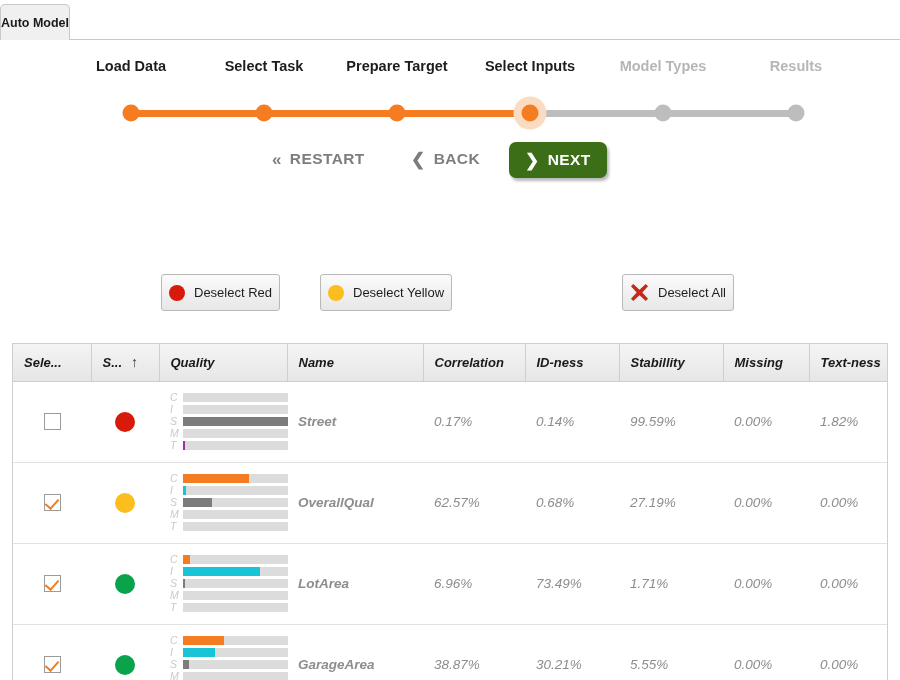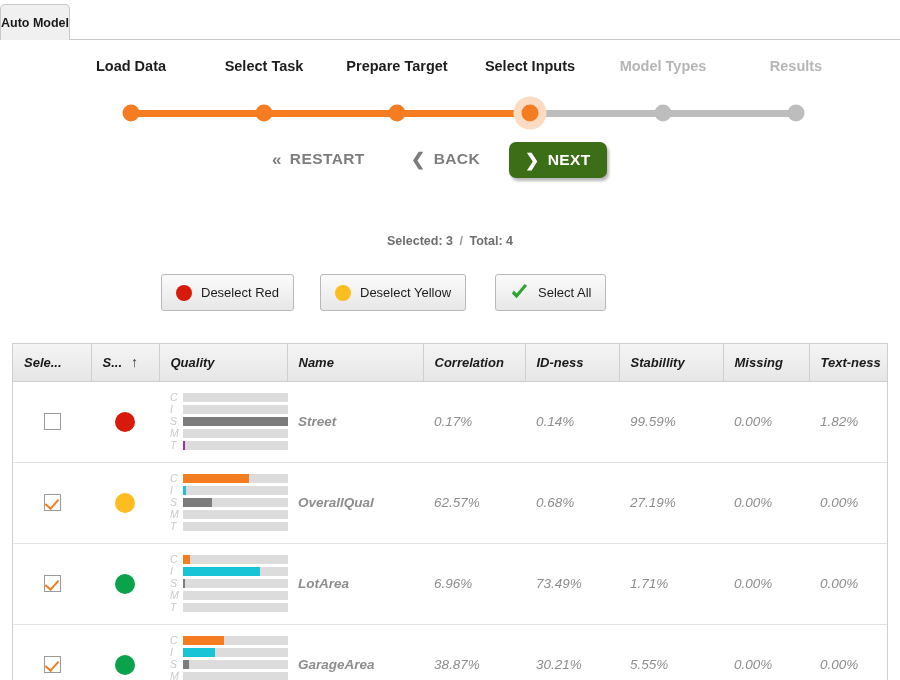--- a/index.html
+++ b/index.html
@@ -78,21 +78,21 @@
     position:absolute; left:0; top:234px; width:900px;
     text-align:center; font-size:12.5px; font-weight:bold; color:#6e6e6e;
   }
   .selsummary .sep { color:#9a9a9a; font-weight:bold; padding:0 3px; }
 
   
   .toolbar { position:absolute; left:0; top:274px; width:900px; height:40px; }
   .tbtn {
     position:absolute; top:0; height:37px; box-sizing:border-box;
     display:flex; align-items:center; gap:9px;
-    padding:0 14px;
+    padding:0 7px;
     background:linear-gradient(#fbfbfb,#e7e7e7);
     border:1px solid #b9b9b9; border-radius:3px;
     font-size:13px; color:#1d1d1d; cursor:pointer;
     white-space:nowrap;
   }
   .cdot { width:16px; height:16px; border-radius:50%; flex:0 0 auto; display:block; }
   .ico { width:19px; height:19px; flex:0 0 auto; display:block; }
 
   
   .tablewrap {
@@ -184,42 +184,35 @@
     <button class="navbtn" style="left:411px;">
       <span class="chev">❮</span>
       <span>BACK</span>
     </button>
     <button class="navbtn next" style="left:509px;">
       <span class="chev">❯</span>
       <span>NEXT</span>
     </button>
   </div>
 
-  <div class="selsummary">
-    <span>Selected:</span>
-    <span>3</span>
-    <span class="sep">/</span>
-    <span>Total:</span>
-    <span>4</span>
-  </div>
 
   <div class="toolbar" id="toolbar">
       <button class="tbtn" style="left: 161px;">
         <span class="cdot" style="background: rgb(216, 26, 12);"></span>
         <span>Deselect Red</span>
       </button>
       <button class="tbtn" style="left: 320px;">
         <span class="cdot" style="background: rgb(252, 189, 30);"></span>
         <span>Deselect Yellow</span>
       </button>
-      <button class="tbtn" style="left: 495px;">
+      <button class="tbtn" style="left: 622px;">
         <svg class="ico" viewBox="0 0 20 20">
-          <path d="M2 11 L7 16 L18 3 L15.4 1 L7 11 L4 8 Z" fill="#2fa332"></path>
+          <path d="M3.4 1 L10 7 L16.6 1 L19 3.4 L13 10 L19 16.6 L16.6 19 L10 13 L3.4 19 L1 16.6 L7 10 L1 3.4 Z" fill="#c6291a"></path>
         </svg>
-        <span>Select All</span>
+        <span>Deselect All</span>
       </button>
     </div>
 
   <div class="tablewrap">
     <table class="grid">
       <thead>
         <tr id="headrow">
             <th style="width: 78px;"><span>Sele...</span></th>
             <th style="width: 68px;">
               <div class="sortwrap">

